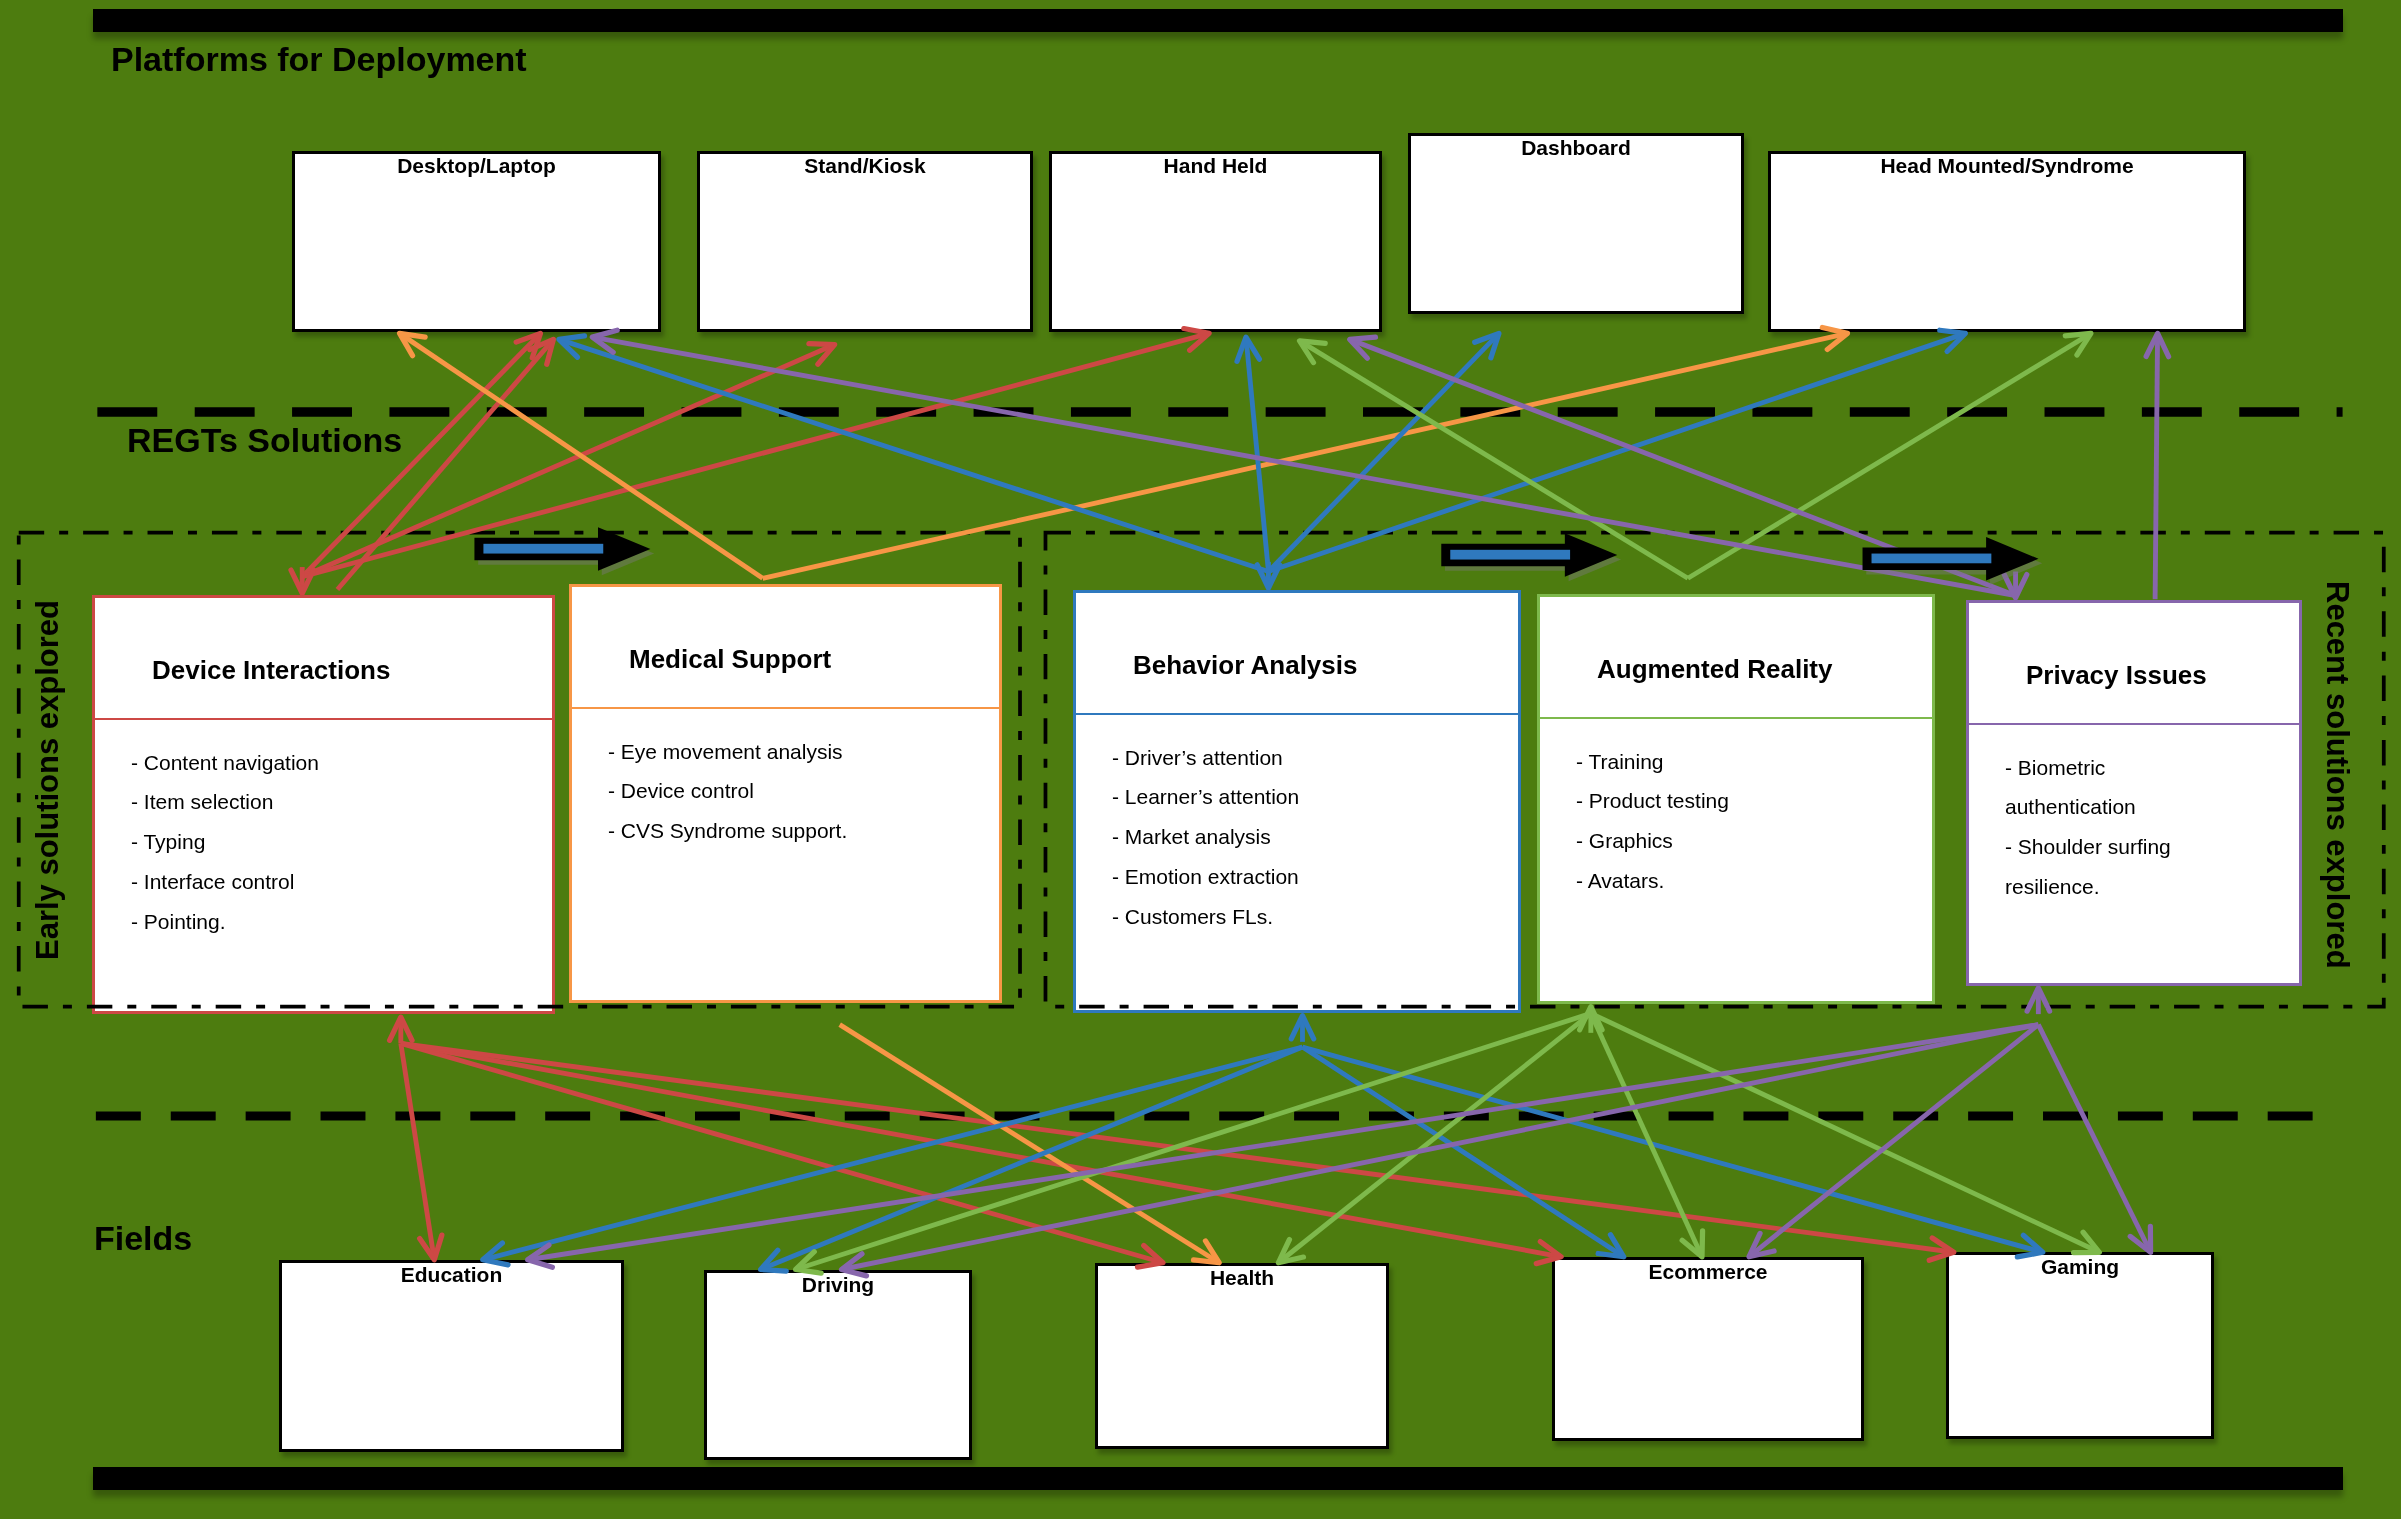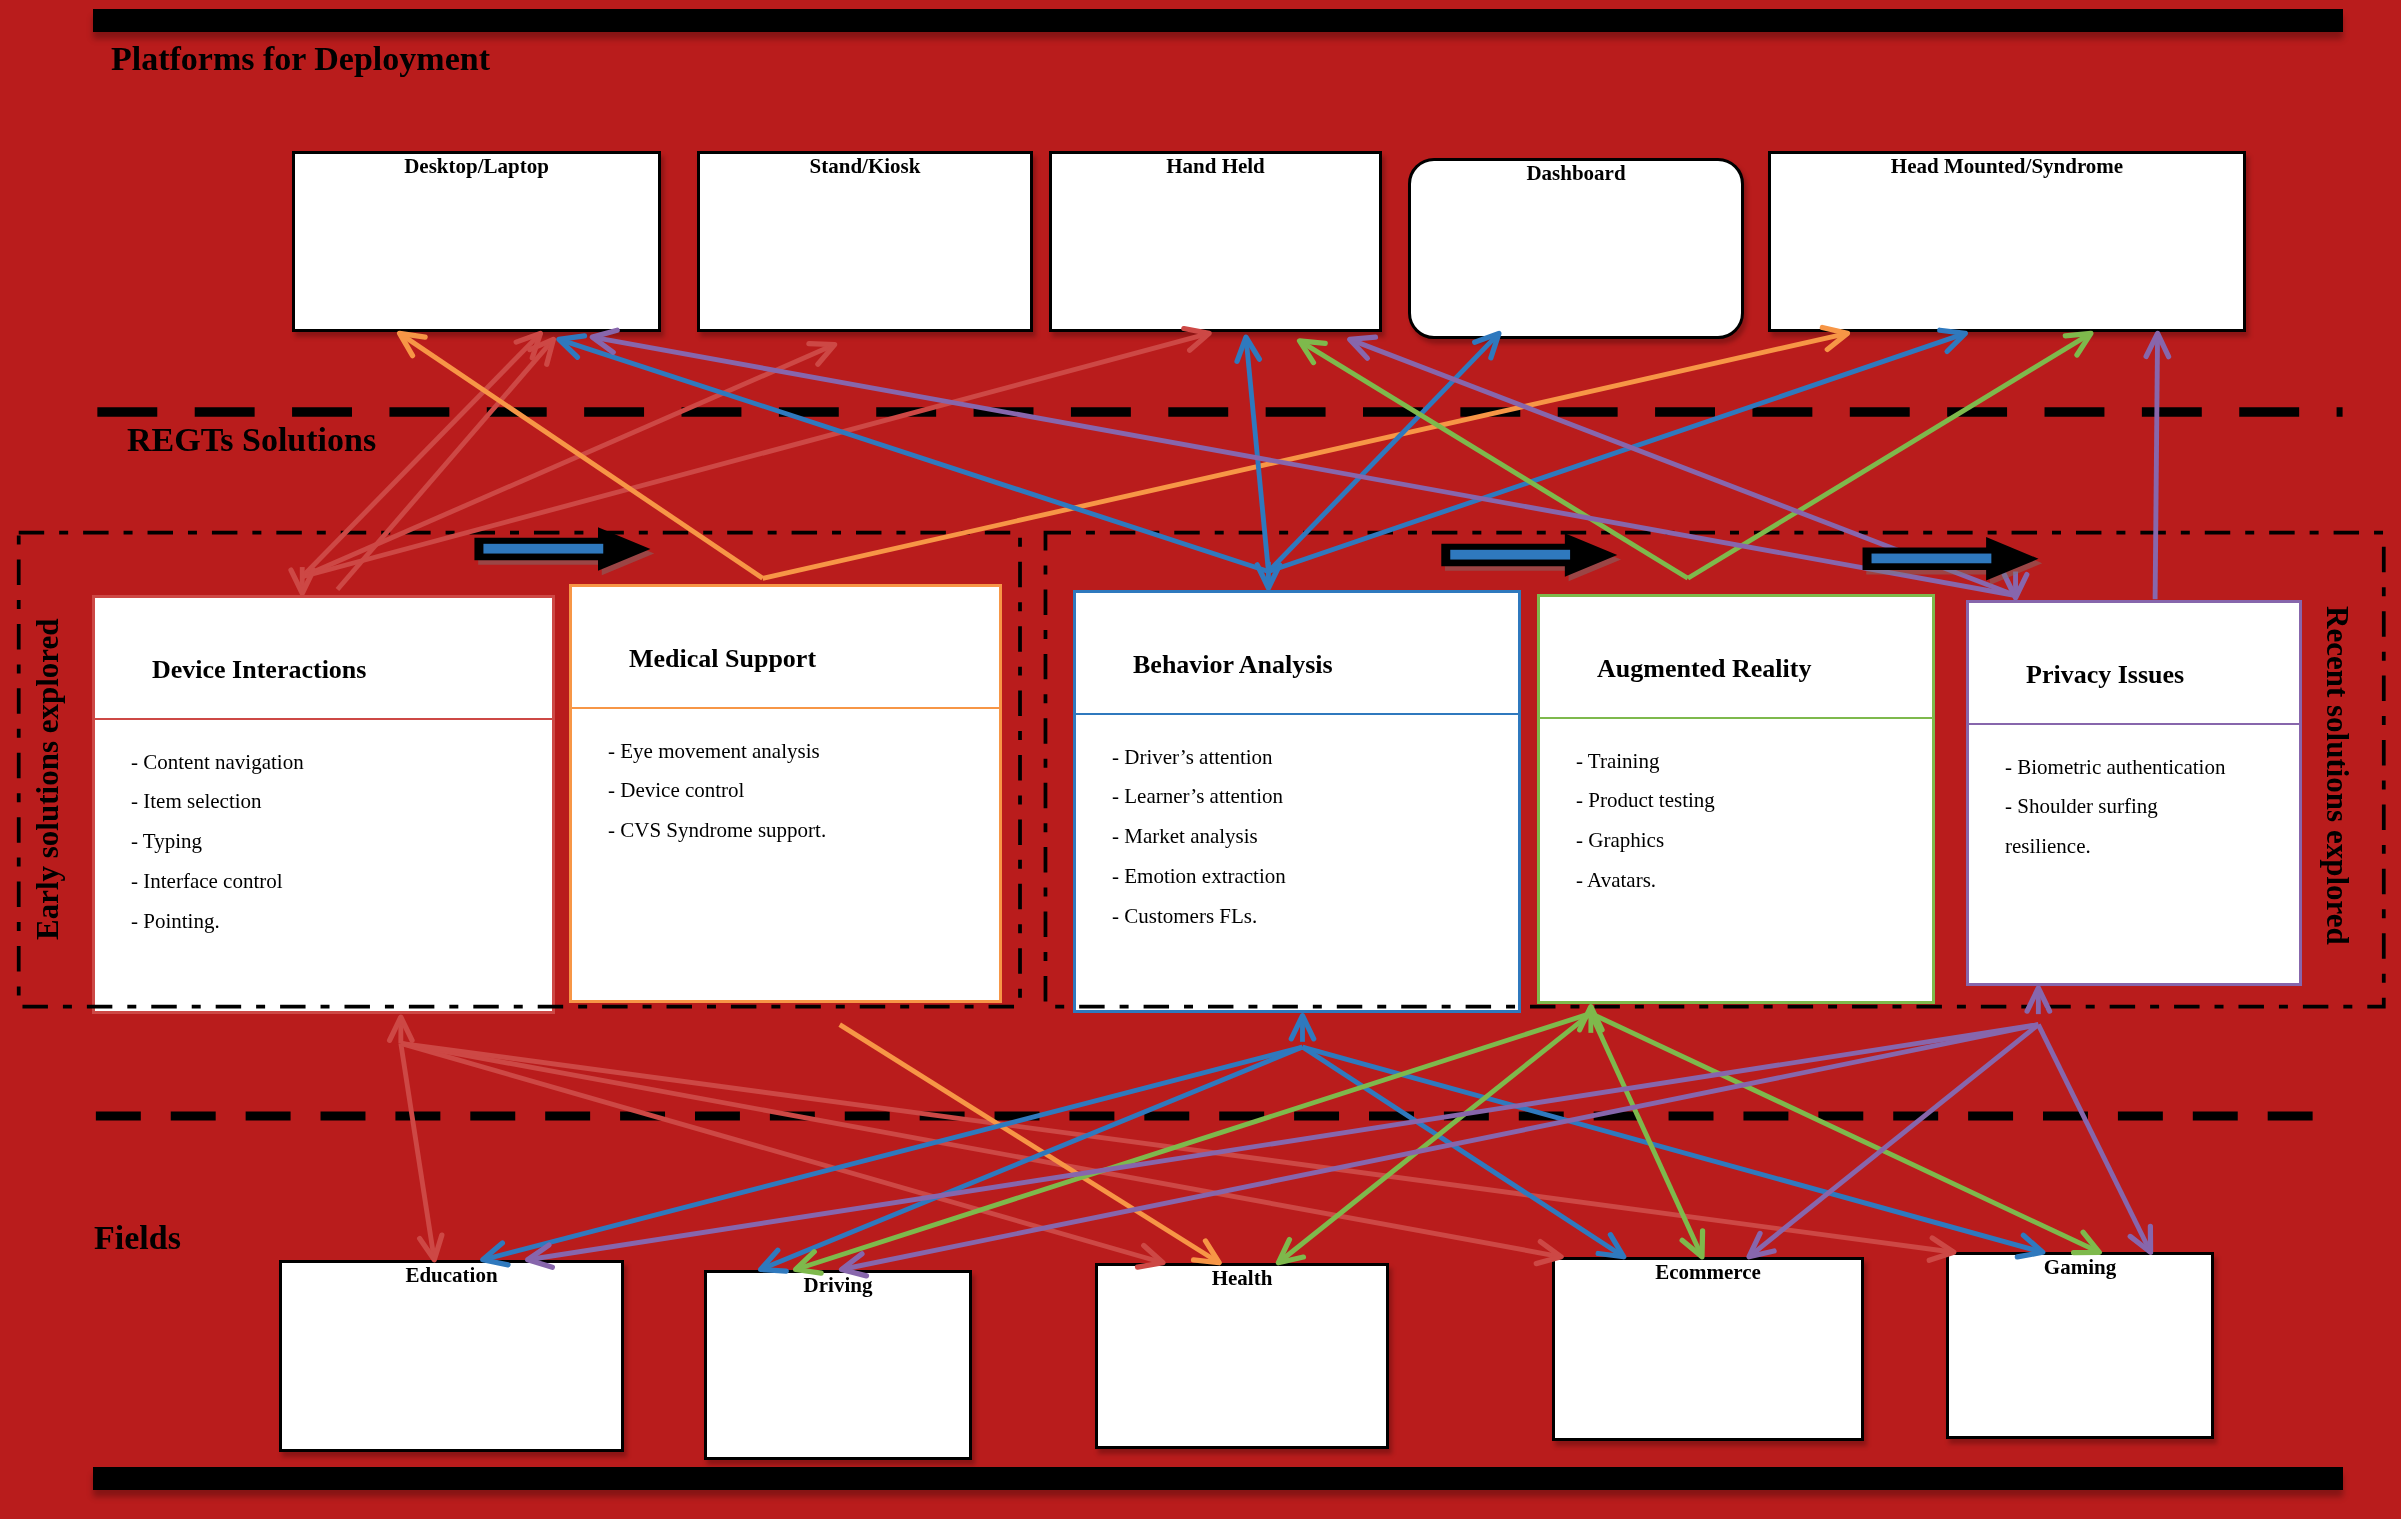--- a/index.html
+++ b/index.html
@@ -1,18 +1,18 @@
 <!DOCTYPE html>
 <html style="font-size:12px"><head>
 <meta charset="utf-8">
 <style>
   html,body{margin:0;padding:0;background:#fff;}
   #canvas{
-    position:relative;width:2401px;height:1519px;background:#b91c1c;overflow:hidden;
-    font-family:Liberation Serif, serif;color:#000;
+    position:relative;width:2401px;height:1519px;background:#4d7c0f;overflow:hidden;
+    font-family:Liberation Sans, sans-serif;color:#000;
   }
   .bar{position:absolute;background:#000;box-shadow:0 6.7px 6px rgba(0,0,0,.28);}
   .section-label{position:absolute;font-weight:bold;font-size:34px;white-space:nowrap;}
   .vlabel{position:absolute;font-weight:bold;font-size:31px;white-space:nowrap;
           writing-mode:vertical-rl;text-align:center;}
   .vlabel.up{transform:rotate(180deg);}
   .pbox,.fbox{
     position:absolute;border:3.7px solid #000;background:#fff;
     display:flex;align-items:flex-start;justify-content:center;text-align:center;
     font-weight:bold;font-size:21px;box-shadow:3px 4.5px 4.5px rgba(0,0,0,.25);
@@ -49,21 +49,21 @@
 
     <div class="pbox" style="left:292px;top:151px;width:363px;height:175px;">
         <span>Desktop/Laptop</span>
       </div>
     <div class="pbox" style="left:697px;top:151px;width:330px;height:175px;">
         <span>Stand/Kiosk</span>
       </div>
     <div class="pbox" style="left:1049px;top:151px;width:327px;height:175px;">
         <span>Hand Held</span>
       </div>
-    <div class="pbox" style="left:1408px;top:158px;width:330px;height:175px;border-radius:26px;">
+    <div class="pbox" style="left:1408px;top:133px;width:330px;height:175px;">
         <span>Dashboard</span>
       </div>
     <div class="pbox" style="left:1768px;top:151px;width:472px;height:175px;">
         <span>Head Mounted/Syndrome</span>
       </div>
 
     <div class="sbox" style="left: 92px; top: 595px; width: 457px; height: 413px; --c: #CD4845;">
       <div class="sbox-header">Device Interactions</div>
       <div class="sbox-body">
           <div class="item">- Content navigation</div>

